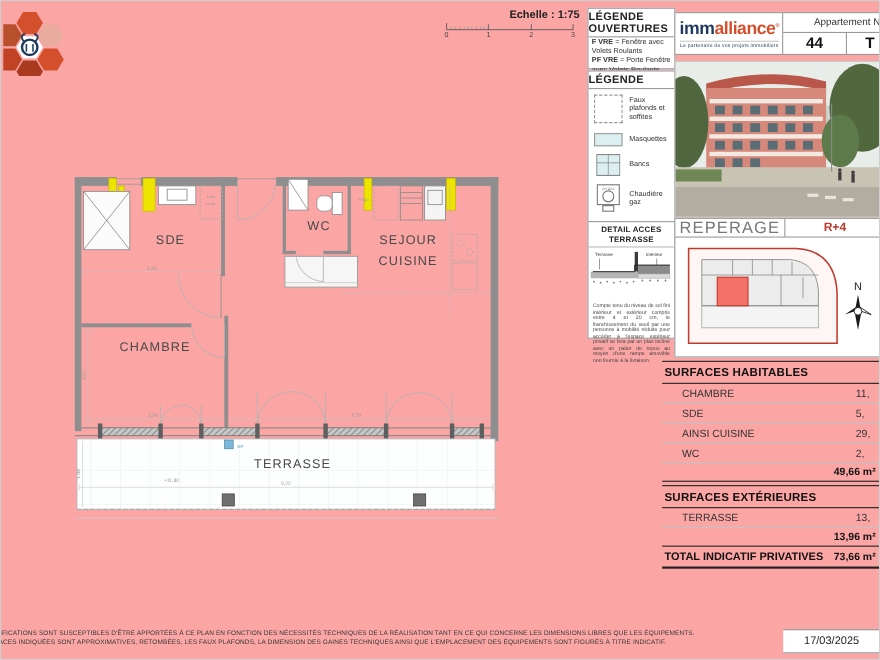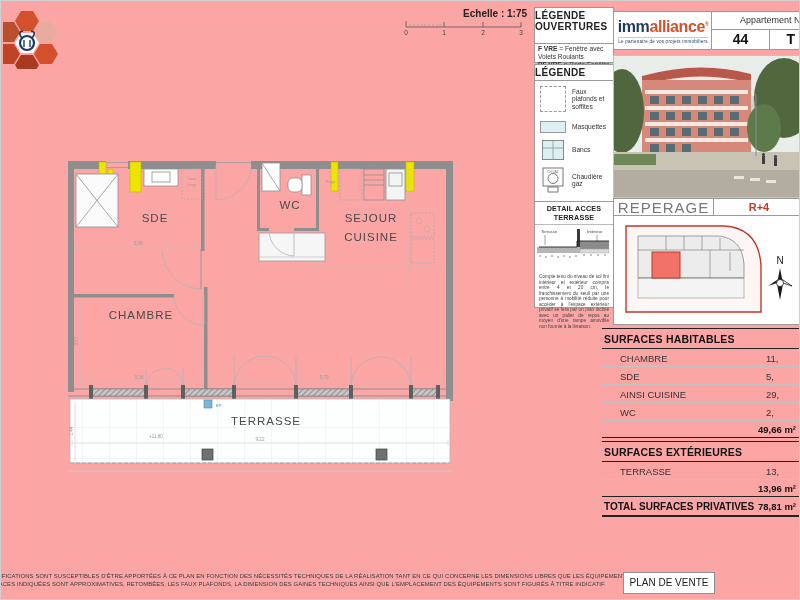--- a/index.html
+++ b/index.html
@@ -22,21 +22,21 @@
   .brand-mark{font-size:5px;color:#d4502c;vertical-align:super;}
   .tagline{font-size:4.6px;color:#1e3a5f;border-top:1px solid #c9c9c9;padding-top:1px;margin-top:1px;letter-spacing:.2px;}
   .apt-head{font-size:9px;color:#333;text-align:center;border-bottom:1px solid #9a9a9a;height:17px;line-height:17px;}
   .apt-num{font-size:14px;font-weight:bold;color:#111;text-align:center;}
   .rep-label{font-size:15px;color:#777;letter-spacing:1px;text-align:center;}
   .rep-floor{font-size:11px;font-weight:bold;color:#c0392b;text-align:center;}
   
   .tbl-h{font-size:10.5px;font-weight:bold;color:#111;border-top:1.5px solid #222;border-bottom:1.5px solid #222;padding:4px 0 3px 2px;letter-spacing:.2px;}
   .tbl-row{position:relative;height:17px;border-bottom:1px solid #c2c2c2;font-size:9.5px;color:#333;}
   .tbl-row .lab{position:absolute;left:18px;top:4px;}
-  .tbl-row .val{position:absolute;left:164px;top:4px;white-space:nowrap;}
+  .tbl-row .val{position:absolute;left:176px;top:4px;white-space:nowrap;}
   .tbl-total{position:relative;height:16px;border-bottom:1.5px solid #222;}
   .tbl-total .val{position:absolute;left:156px;top:3px;font-size:9.5px;font-weight:bold;white-space:nowrap;color:#111;}
   .tbl-grand{position:relative;height:18px;border-bottom:2px solid #222;}
   .tbl-grand .lab{position:absolute;left:2px;top:4px;font-size:10px;font-weight:bold;color:#111;}
   .tbl-grand .val{position:absolute;left:156px;top:4px;font-size:9.5px;font-weight:bold;white-space:nowrap;color:#111;}
   
   .disc{font-size:5.9px;color:#3a3a3a;white-space:nowrap;letter-spacing:.1px;}
   .foot-box{border:1px solid #8f8f8f;background:#fff;font-size:10px;color:#222;text-align:center;}
   .note{font-size:4.7px;color:#444;line-height:1.18;text-align:justify;}
   .dt-title{font-size:7.2px;font-weight:bold;color:#222;letter-spacing:.2px;}
@@ -81,21 +81,21 @@
       </g>
     </svg>
     <span class="tick-num" style="left:5px;">0</span>
     <span class="tick-num" style="left:43px;">1</span>
     <span class="tick-num" style="left:82px;">2</span>
     <span class="tick-num" style="left:120px;">3</span>
   </div>
 
   <div class="abs box" style="left:533px;top:6px;width:78px;height:54px;">
     <div class="leg-title" style="padding-top:2px;">LÉGENDE</div>
-    <div class="leg-title" style="border-bottom:1px solid #9a9a9a;padding-bottom:11px;">OUVERTURES</div>
+    <div class="leg-title" style="border-bottom:1px solid #9a9a9a;padding-bottom:1px;">OUVERTURES</div>
     <div class="leg-text"><b>F VRE</b><span> = Fenêtre avec Volets Roulants</span><br><b>PF VRE</b><span> = Porte Fenêtre avec Volets Roulants</span></div>
   </div>
 
   <div class="abs box" style="left:533px;top:63px;width:78px;height:148px;">
     <div class="leg-title" style="padding:2px 0;border-bottom:1px solid #9a9a9a;">LÉGENDE</div>
     <div class="leg-item" style="height:32px;">
       <span class="icn">
           <span style="width:24px;height:24px;border:1px dashed #999;"></span>
         </span>
       <span class="lab">Faux plafonds et soffites</span>
@@ -475,24 +475,24 @@
     <div style="height:3px;"></div>
     <div class="tbl-h">SURFACES EXTÉRIEURES</div>
     <div class="tbl-row">
         <span class="lab">TERRASSE</span>
         <span class="val">13,</span>
       </div>
     <div class="tbl-total">
         <span class="val">13,96 m²</span>
       </div>
     <div class="tbl-grand">
-        <span class="lab">TOTAL SURFACES PRIVATIVES</span>
-        <span class="val">78,81 m²</span>
+        <span class="lab">TOTAL INDICATIF PRIVATIVES</span>
+        <span class="val">73,66 m²</span>
       </div>
   </div>
 
   <div class="abs" style="left:-10px;top:572px;width:640px;text-align:left;">
     <div class="disc">ODIFICATIONS SONT SUSCEPTIBLES D'ÊTRE APPORTÉES À CE PLAN EN FONCTION DES NÉCESSITÉS TECHNIQUES DE LA RÉALISATION TANT EN CE QUI CONCERNE LES DIMENSIONS LIBRES QUE LES ÉQUIPEMENTS.</div>
     <div class="disc" style="margin-top:2px;">RFACES INDIQUÉES SONT APPROXIMATIVES, RETOMBÉES, LES FAUX PLAFONDS, LA DIMENSION DES GAINES TECHNIQUES AINSI QUE L'EMPLACEMENT DES ÉQUIPEMENTS SONT FIGURÉS À TITRE INDICATIF.</div>
   </div>
-  <div class="abs foot-box" style="left:622px;top:571px;width:90px;height:20px;line-height:20px;">PLAN DE VENTE</div>
+  <div class="abs foot-box" style="left:711px;top:571px;width:88px;height:20px;line-height:20px;border-left:none;">17/03/2025</div>
 
 </div>
 
 </body></html>

